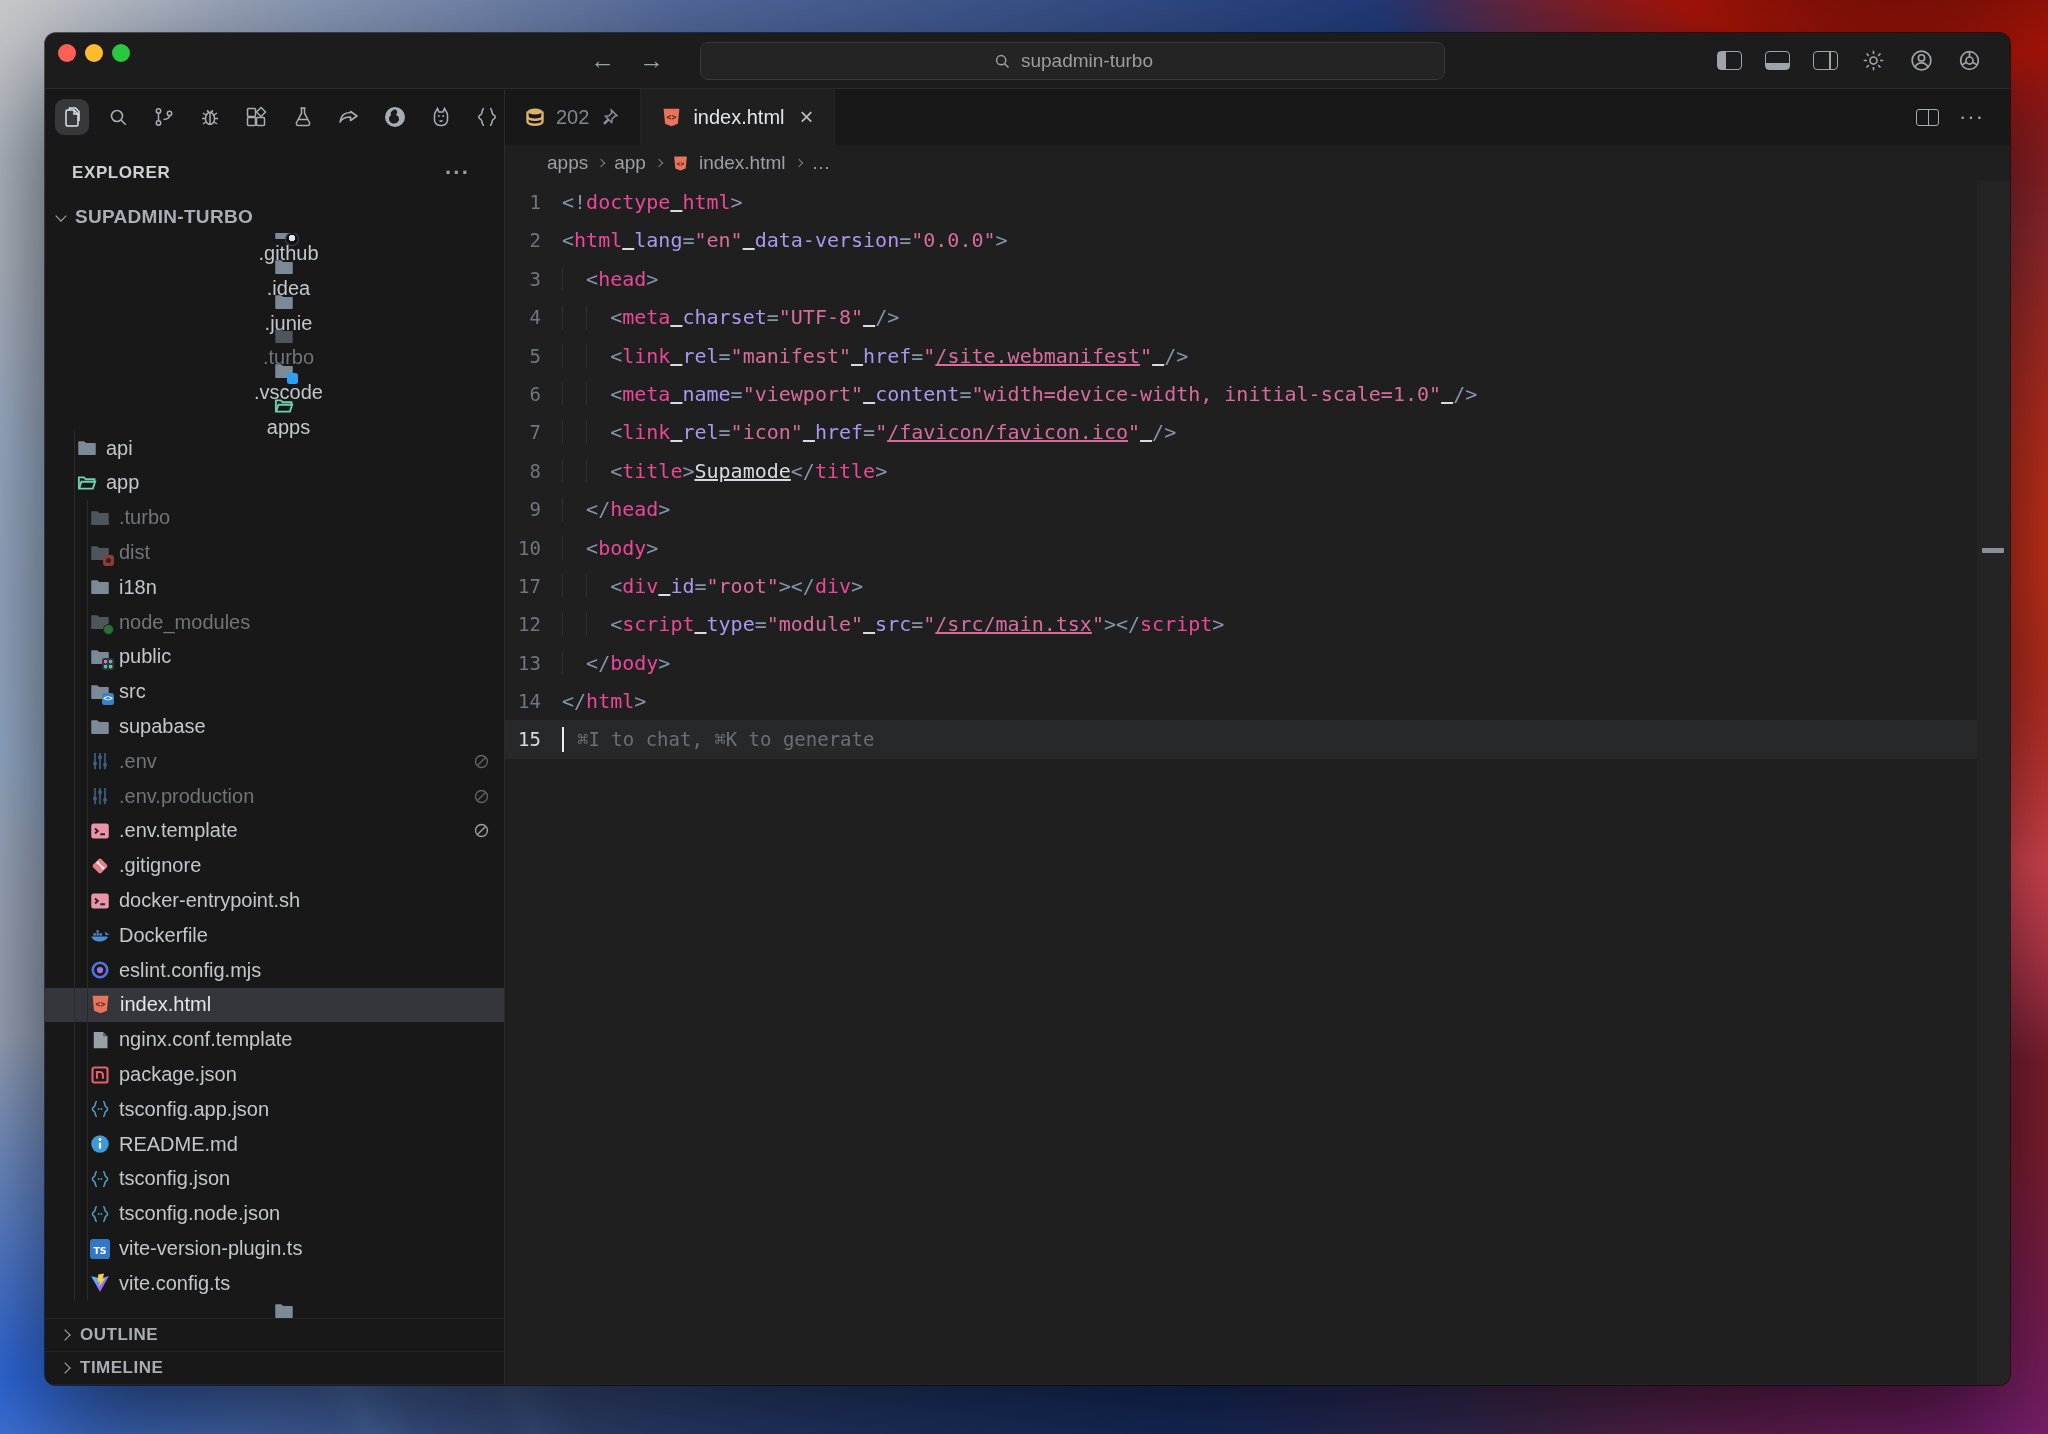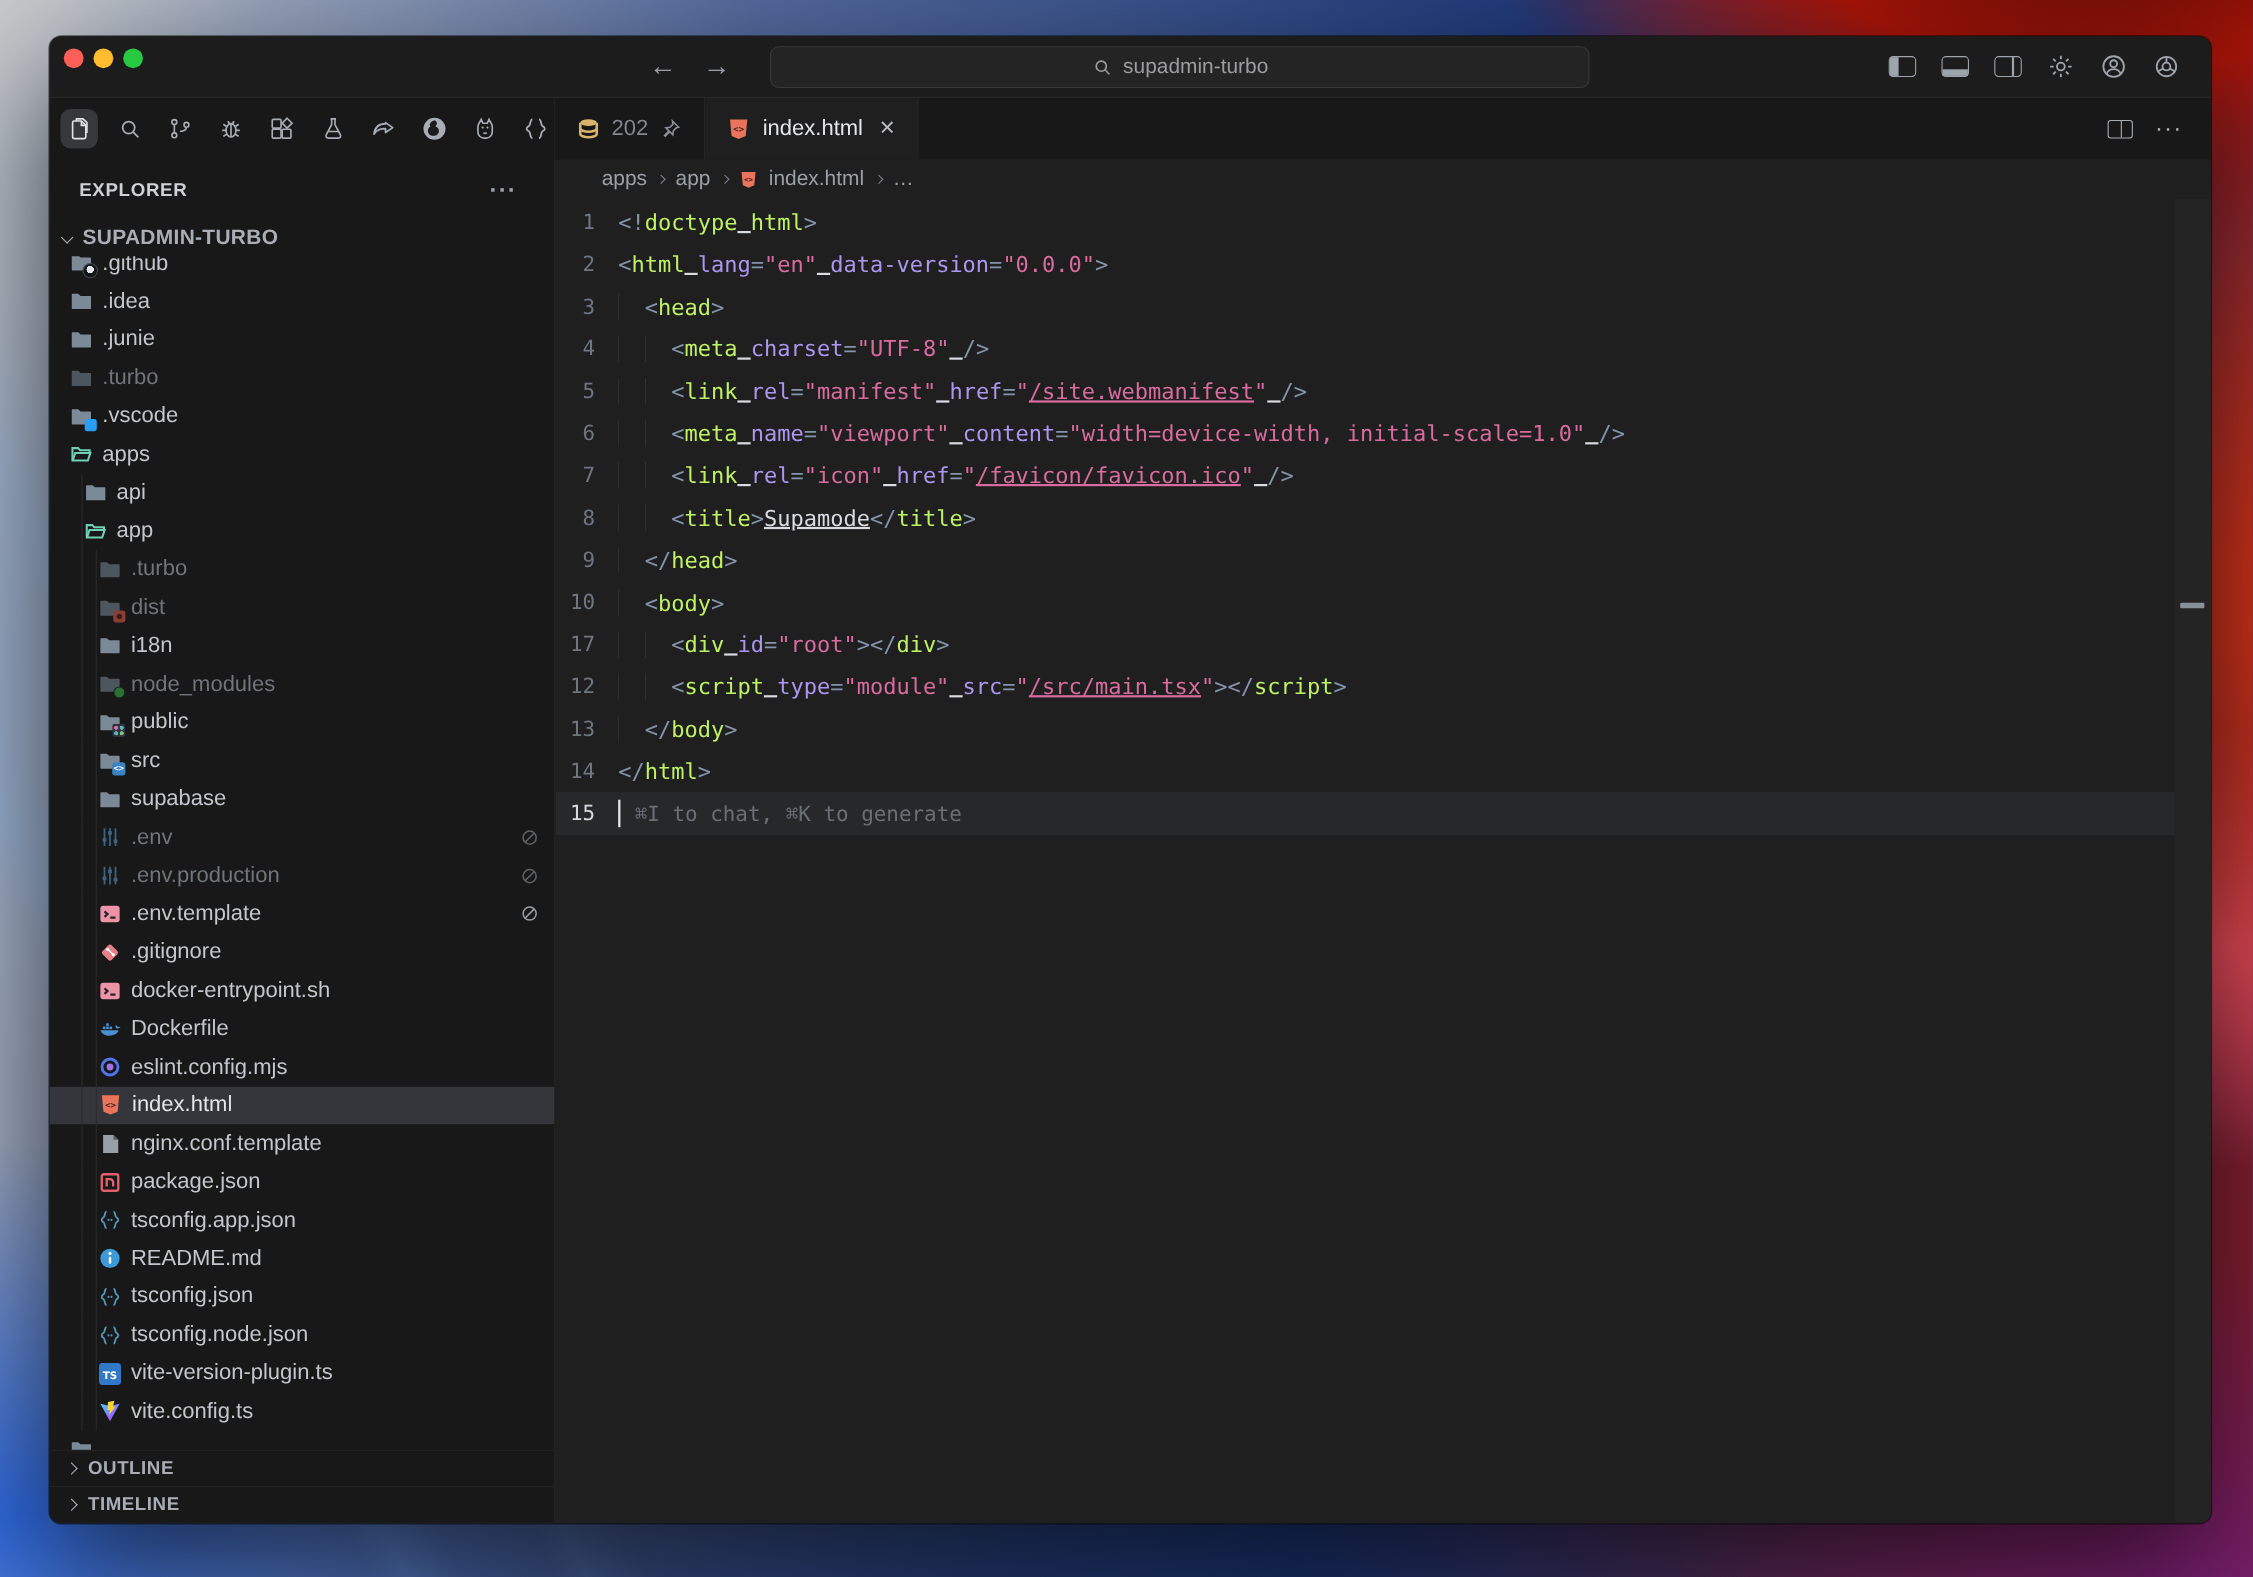--- a/index.html
+++ b/index.html
@@ -78,21 +78,21 @@
   .chev-down{ transform:rotate(45deg); margin-top:-3px; }
   .chev-right{ transform:rotate(-45deg); }
   .tree{ flex:1; overflow:hidden; position:relative; }
   .tree-list{ margin-top:-11px; }
   .trow{ position:relative; height:34.8px; display:flex; align-items:center; }
   .trow .lbl{ font-size:20px; color:#c3c7cd; margin-left:9px; white-space:nowrap; }
   .trow.dim .lbl{ color:#70757c; }
   .trow.dim .ic{ opacity:.55; }
   .trow.sel{ background:#34363b; }
   .trow.sel .lbl{ color:#e3e5e8; }
-  .lv0{ padding-left:19px; } .lv1{ padding-left:32px; } .lv2{ padding-left:45px; }
+  .lv0{ padding-left:19px;flex-direction:column; } .lv1{ padding-left:32px; } .lv2{ padding-left:45px; }
   .lv1::before,.lv2::before{ content:''; position:absolute; left:29px; top:0; bottom:0; width:1px; background:#2b2b2b; }
   .lv2::after{ content:''; position:absolute; left:42px; top:0; bottom:0; width:1px; background:#2b2b2b; }
   .excl{ position:absolute; right:14px; width:17px; height:17px; color:#9aa0a8; }
   .excl svg{ width:100%; height:100%; }
   .trow.dim .excl{ opacity:.55; }
   .section{ height:33px; flex:none; border-top:1px solid #242424; display:flex; align-items:center; gap:11px;
             padding-left:16px; color:#a9aeb6; font-weight:700; font-size:17px; letter-spacing:.5px; }
 
   
   .ic{ display:inline-flex; width:20px; height:20px; align-items:center; justify-content:center;
@@ -145,21 +145,21 @@
 
   
   .code{ flex:1; position:relative; padding-top:2px; background:#1f1f1f; overflow:hidden; }
   .code::before{ content:''; position:absolute; top:0; right:0; bottom:0; width:33px; background:#242424; }
   .ovr-mark{ position:absolute; right:6px; top:367px; width:22px; height:5px; background:#9aa3ad; border-radius:1px; opacity:.85; }
   .cl{ position:relative; height:38.4px; margin-right:33px; padding-left:57px;
        font-family:"DejaVu Sans Mono","DejaVu Sans",monospace; font-size:20px; line-height:38.4px; white-space:pre; }
   .cl .ln{ position:absolute; left:0; top:0; width:36px; text-align:right; color:#6e7681; font-size:19px; }
   .cl.cur{ background:#27282a; }
   .cl.cur .ln{ color:#d7dae0; }
-  .tk-p,.tk-o{ color:#8394ab; } .tk-t{ color:#bef264;margin-top:18px; } .tk-a{ color:#ab97ef; }
+  .tk-p,.tk-o{ color:#8394ab; } .tk-t{ color:#ec4899;margin-top:18px; } .tk-a{ color:#ab97ef; }
   .tk-s{ color:#d96c9f; } .tk-u{ color:#d96c9f; text-decoration:underline; }
   .tk-x{ color:#d8dce2;text-decoration:underline; }
   .tk-w{ background-image:repeating-linear-gradient(to right, #2f2f2f 0 1px, transparent 1px 24px); }
   .cursor{ display:inline-block; width:2px; height:25px; background:#ededed; vertical-align:-6px; }
   .hint{ color:#6a6f76; font-size:19px; margin-left:13px; }
 </style>
 </head>
 <body>
 
 <div class="wallpaper"></div>

